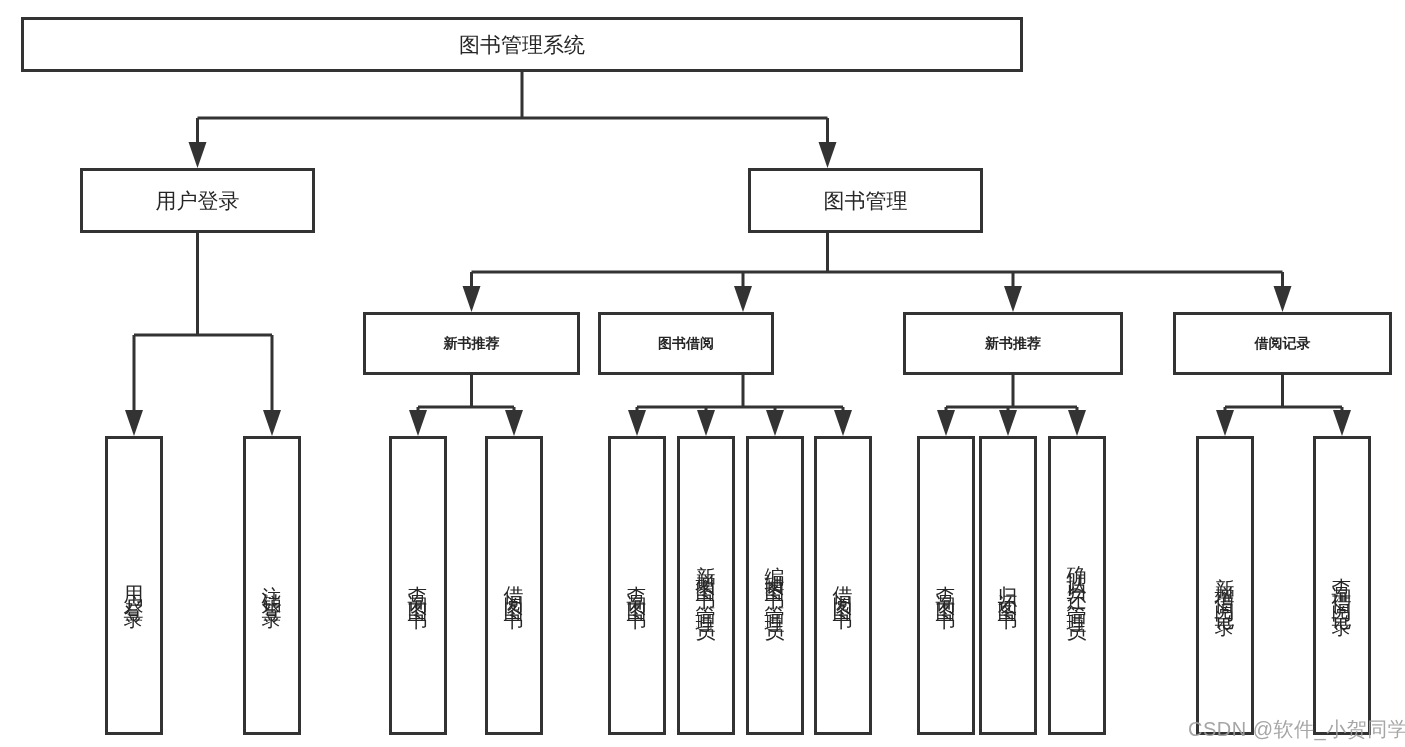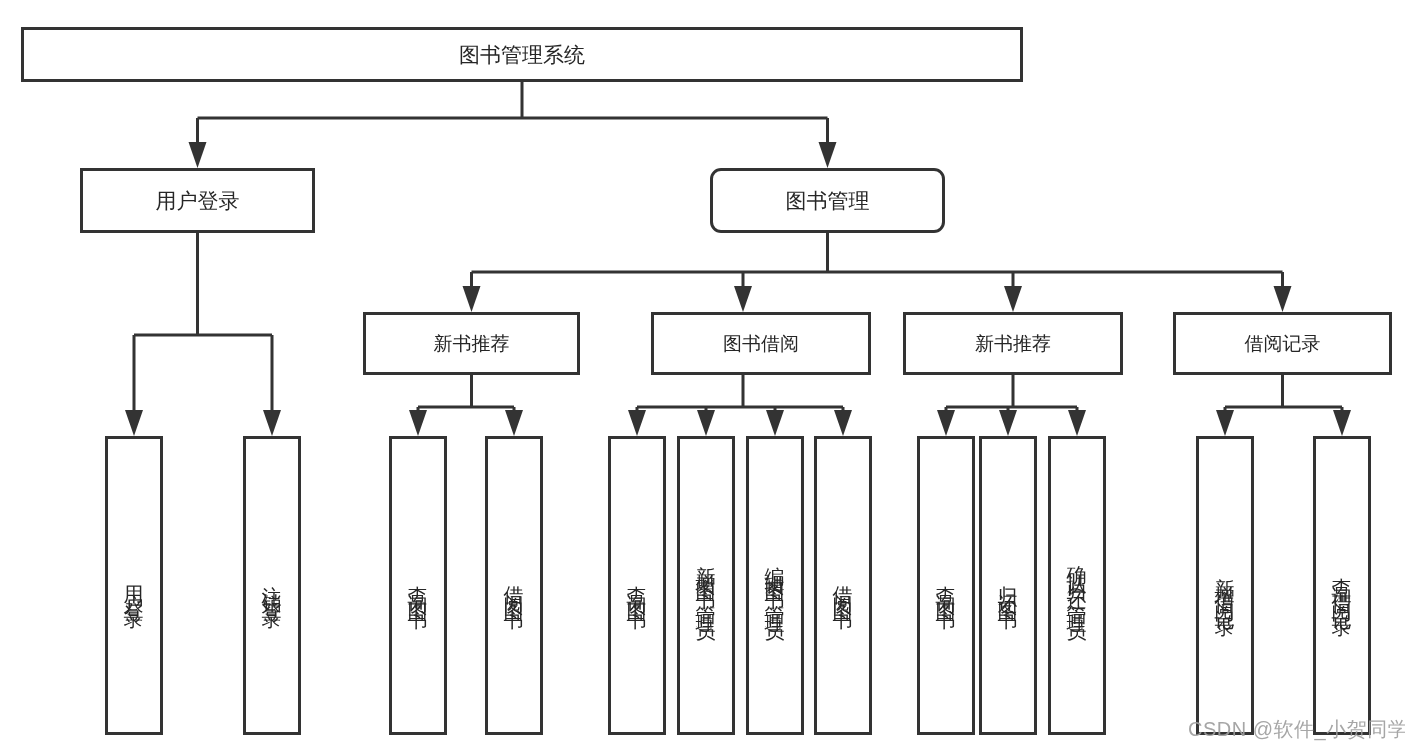--- a/index.html
+++ b/index.html
@@ -22,36 +22,37 @@
     position: absolute;
     box-sizing: border-box;
     border: 3px solid #333333;
     background: #ffffff;
     display: flex;
     align-items: center;
     justify-content: center;
     text-align: center;
   }
   .root-node {
-    left: 21px; top: 27px;
+    left: 21px; top: 17px;
     width: 1002px; height: 55px;
     font-size: 21px;
   }
   .l2-node {
     top: 168px; height: 65px; width: 235px;
     font-size: 21px;
   }
   .l2-user-login { left: 80px; }
-  .l2-book-mgmt  { left: 710px; border-radius: 11px; }
+  .l2-book-mgmt  { left: 748px; }
   .l3-node {
     top: 312px; height: 63px;
-    font-size: 19px;
+    font-size: 14px;
+    font-weight: bold;
   }
   .l3-a { left: 363px;  width: 217px; }
-  .l3-b { left: 651px;  width: 220px; }
+  .l3-b { left: 598px;  width: 176px; }
   .l3-c { left: 903px;  width: 220px; }
   .l3-d { left: 1173px; width: 219px; }
   .leaf {
     top: 436px; height: 299px; width: 58px;
     writing-mode: vertical-rl;
     text-orientation: upright;
     letter-spacing: 8px;
     font-size: 20px;
     line-height: 1;
     padding: 4px 0;

